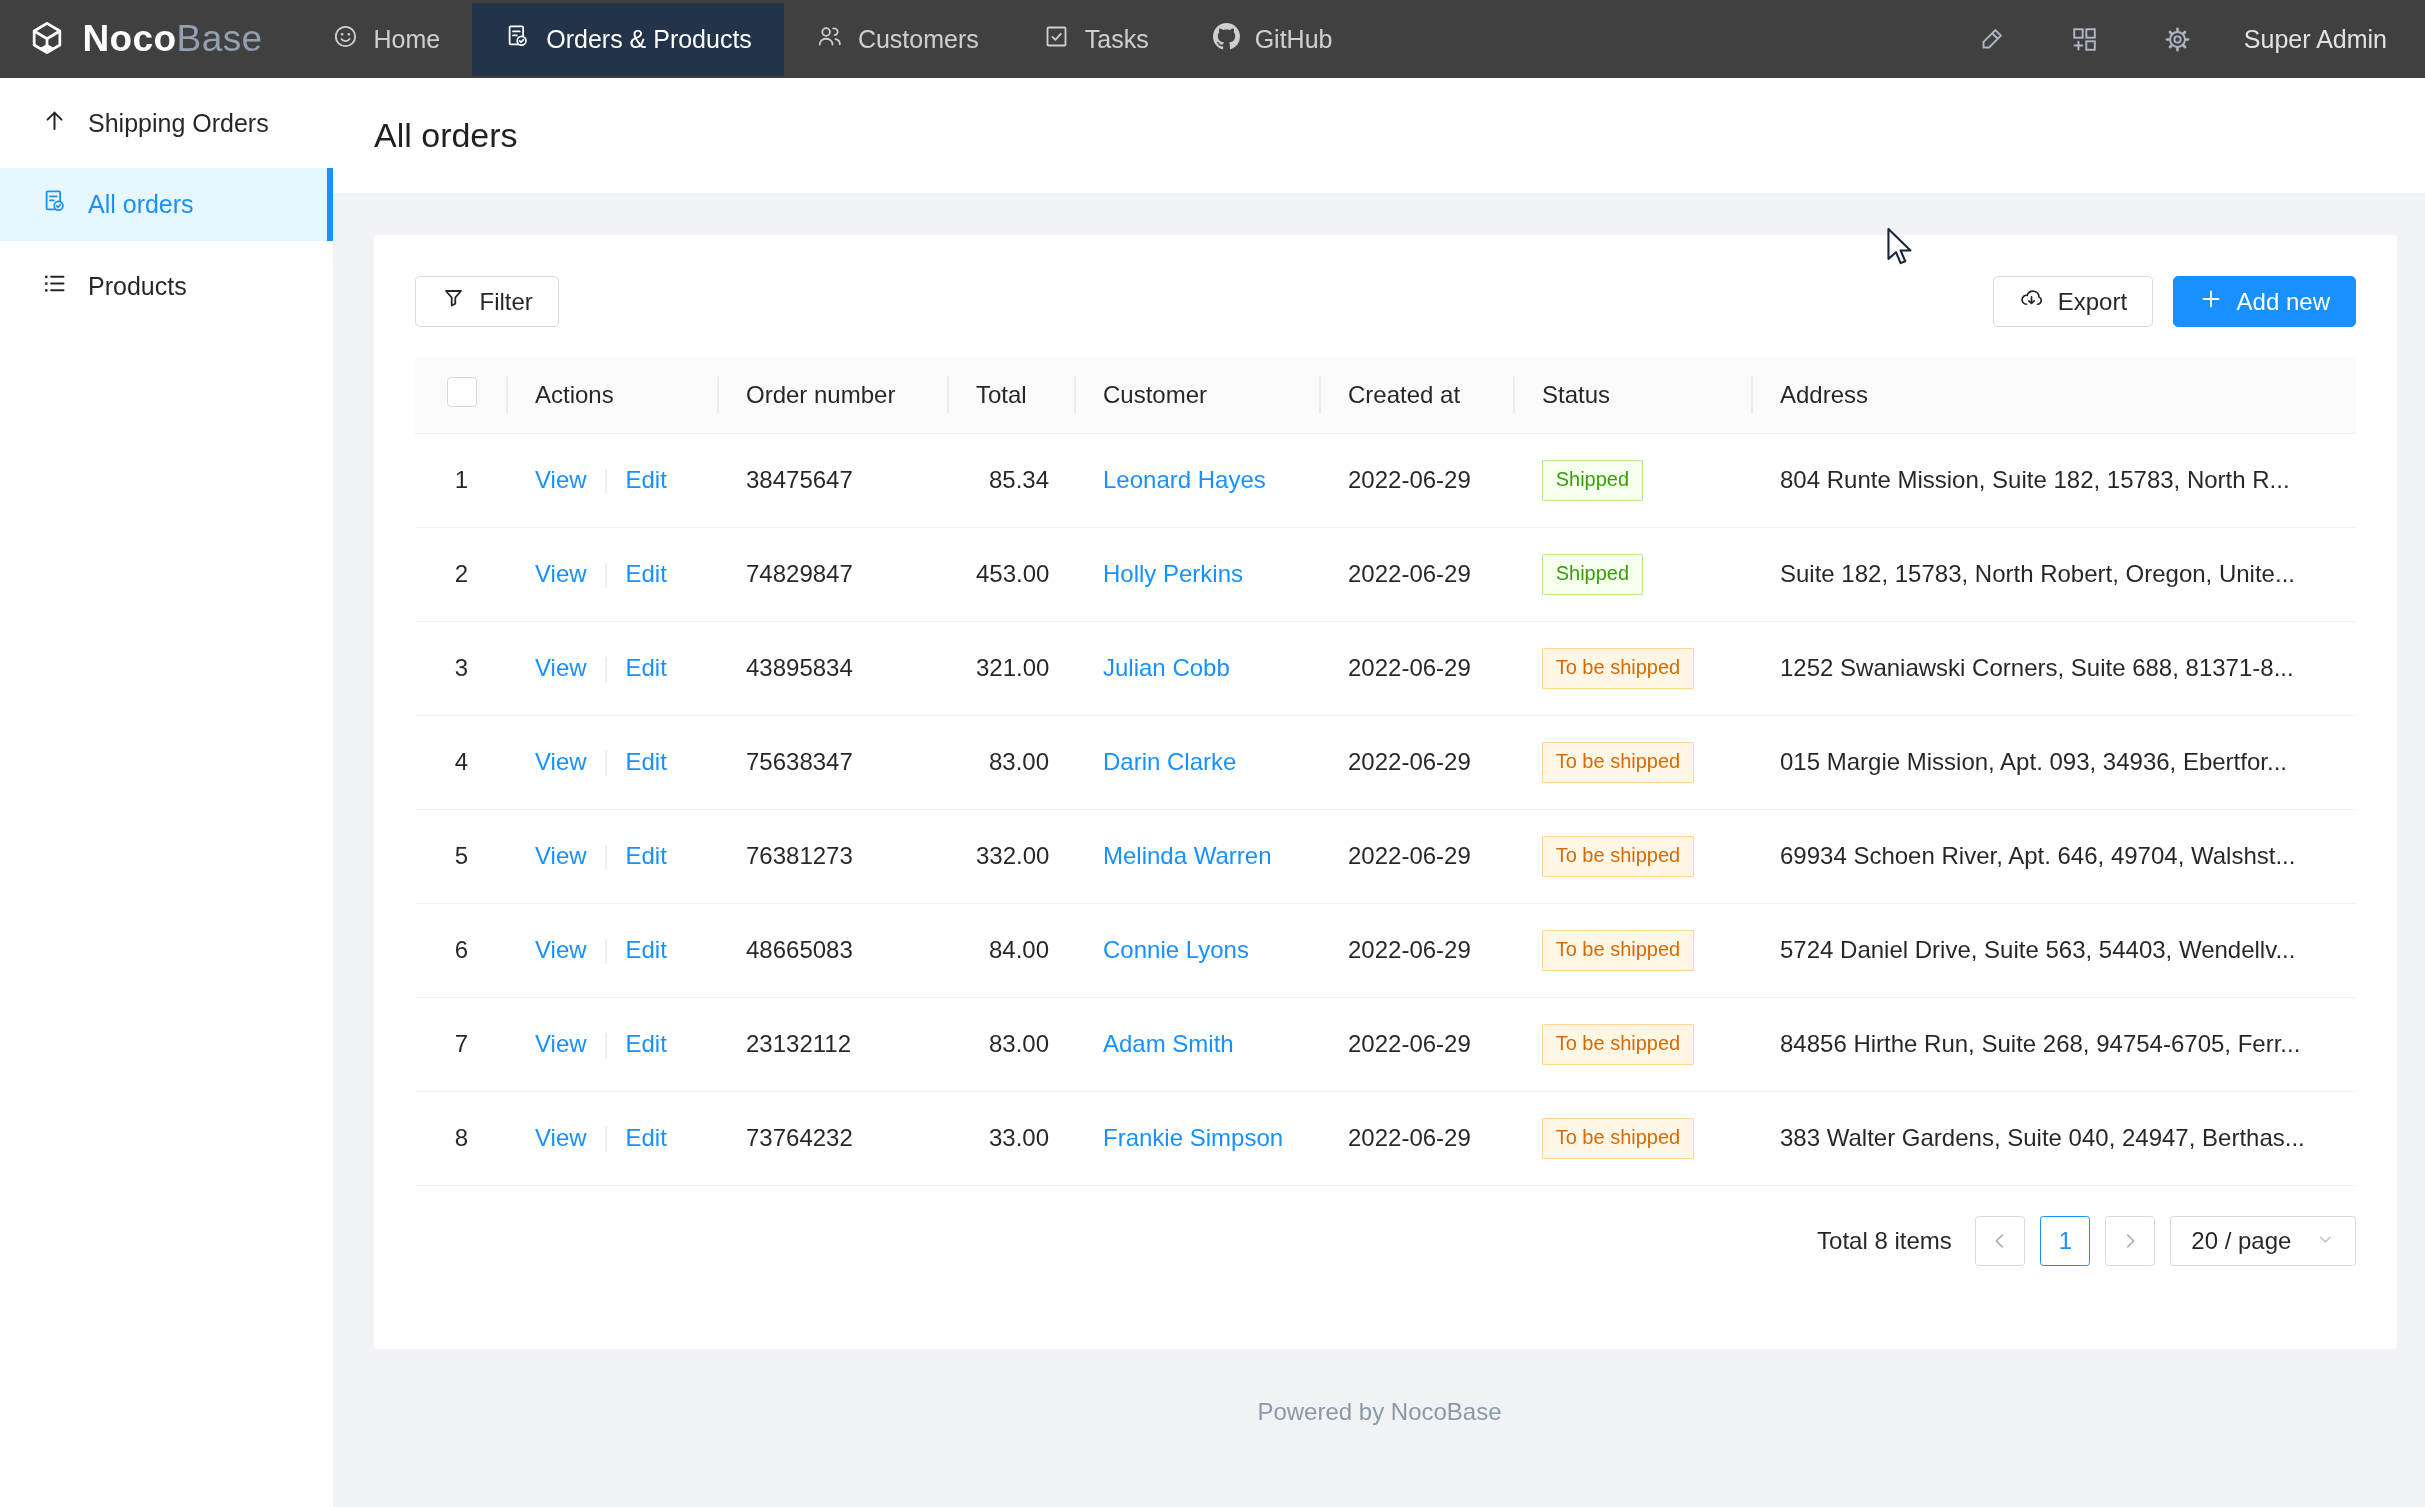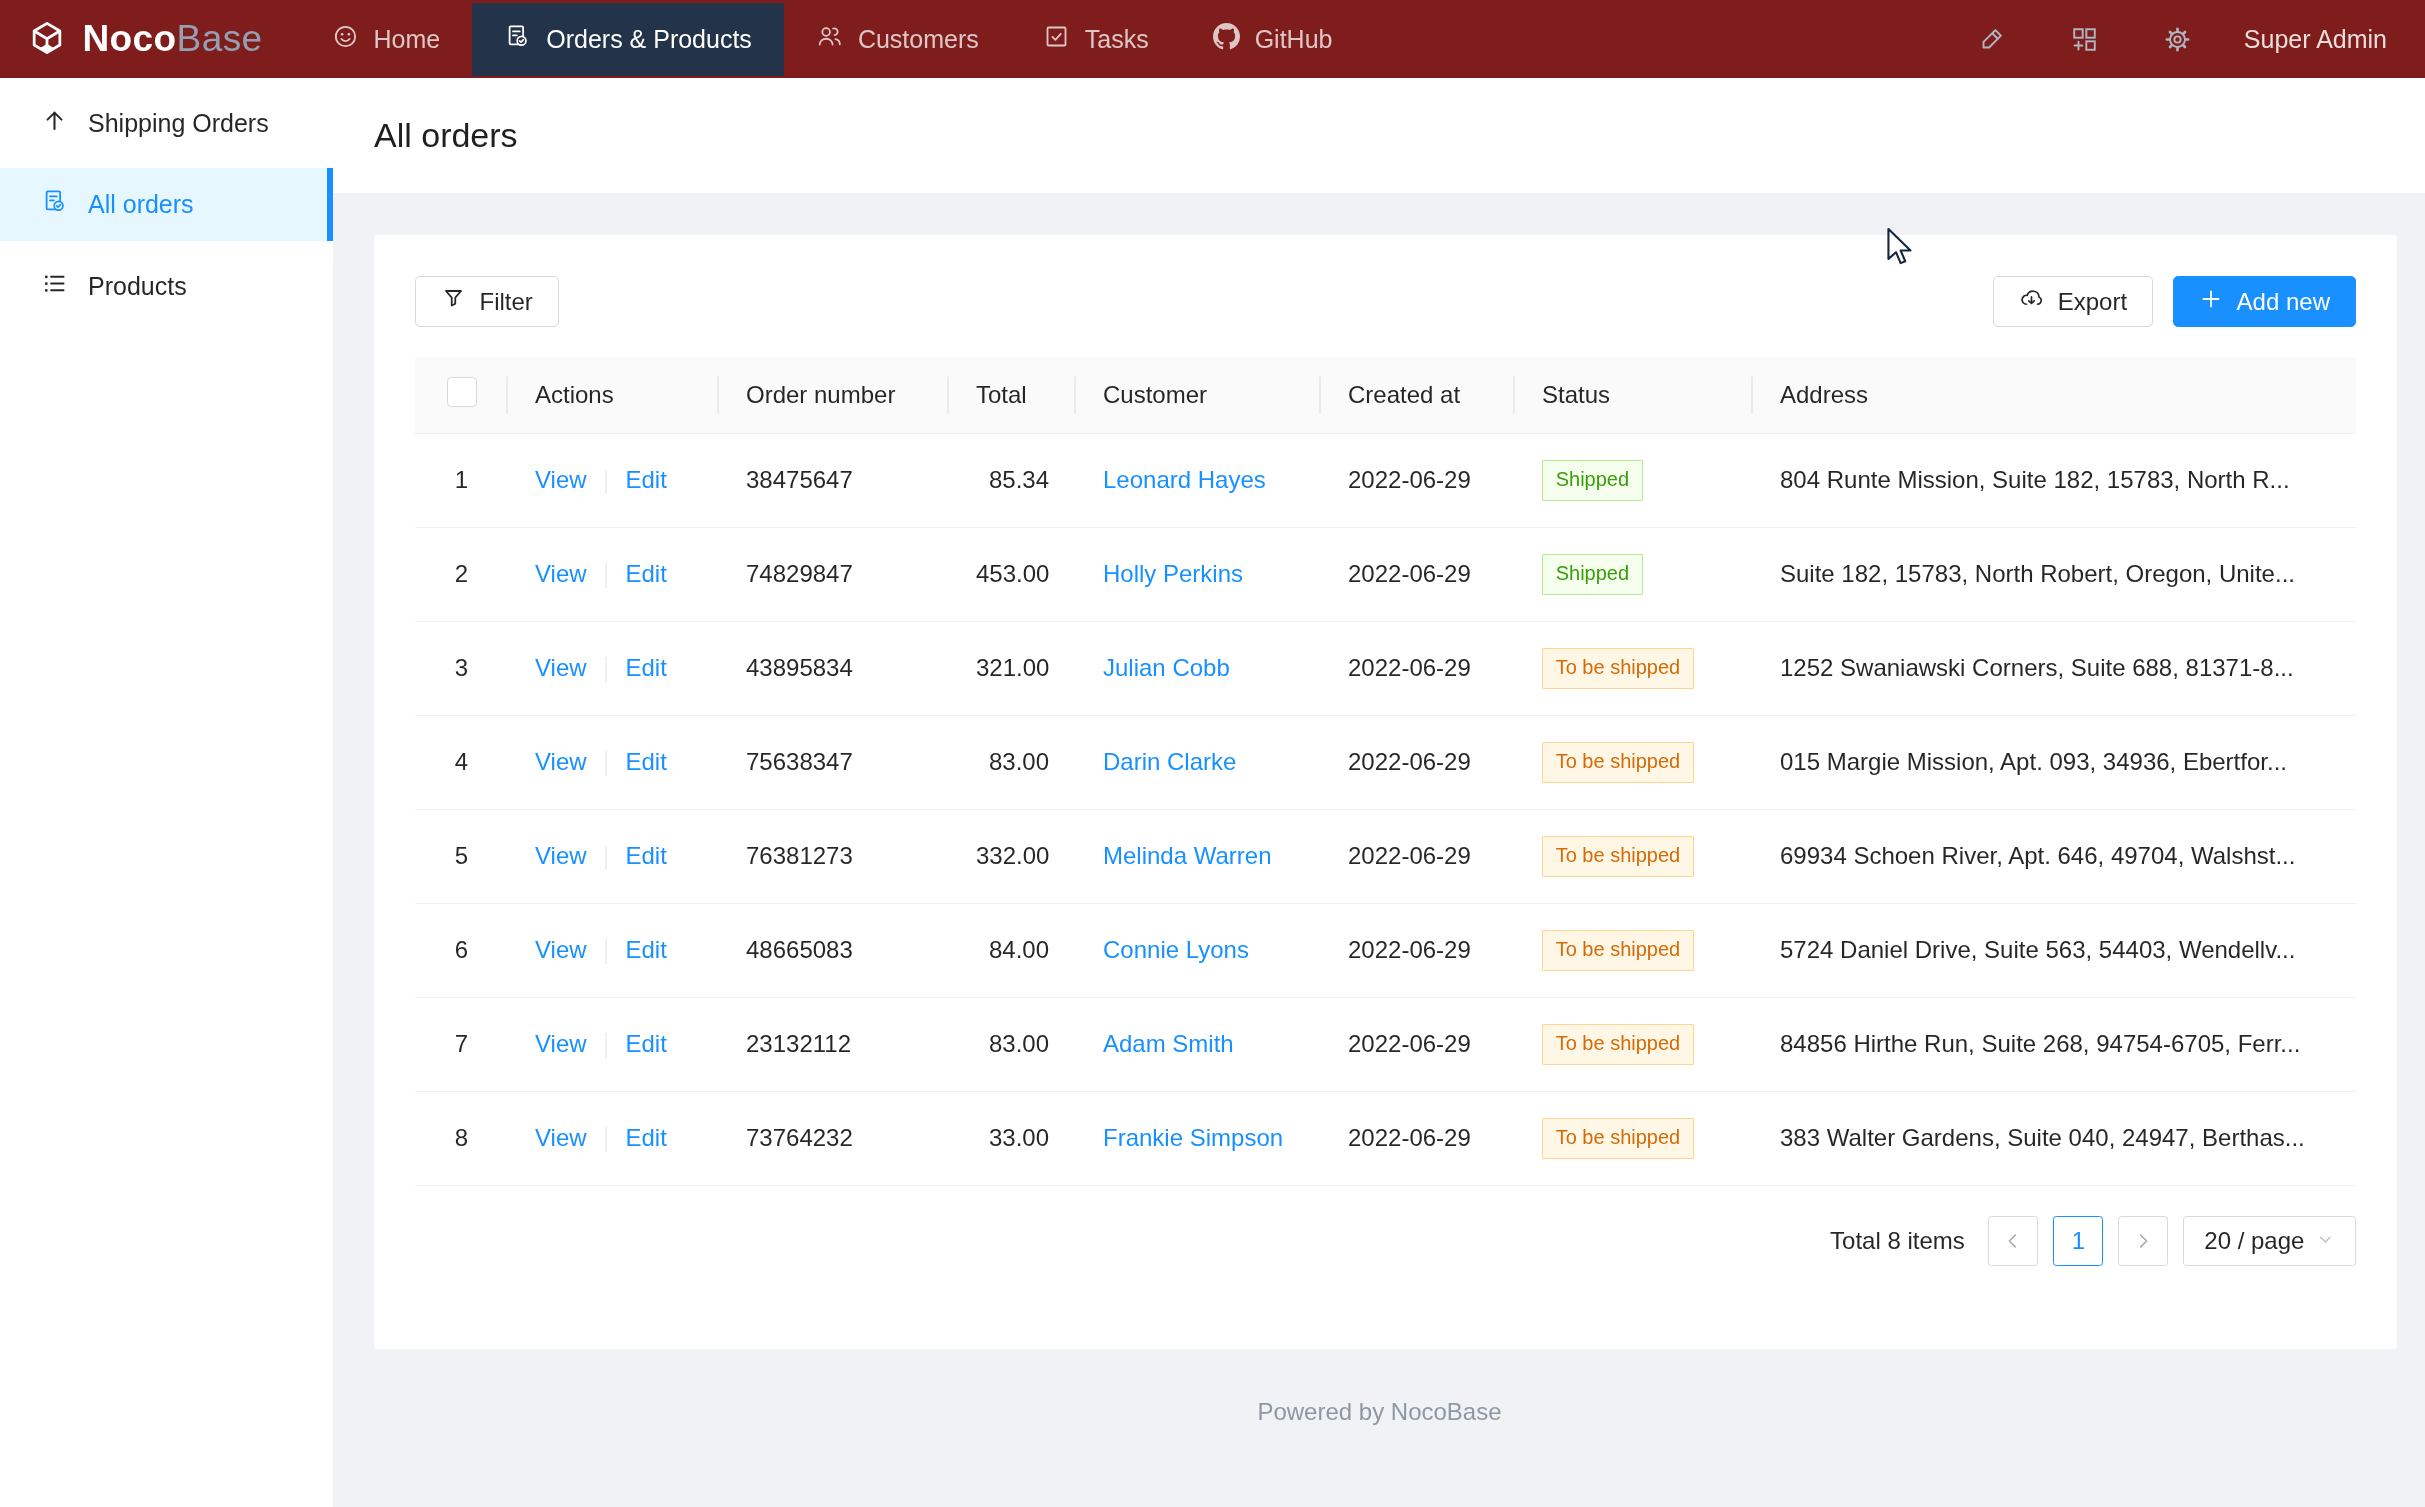--- a/index.html
+++ b/index.html
@@ -3,21 +3,21 @@
 <meta charset="utf-8">
 <style>
   html,body{margin:0;padding:0;}
   body{
     width:2426px;height:1508px;overflow:hidden;position:relative;
     font-family:"Liberation Sans", sans-serif;
     background:#f0f2f5;
     -webkit-font-smoothing:antialiased;
   }
   
-  .topnav{height:78px;background:#7f1d1d;display:flex;align-items:center;color:rgba(255,255,255,.78);}
+  .topnav{height:78px;background:#404040;display:flex;align-items:center;color:rgba(255,255,255,.78);}
   .logo{display:flex;align-items:center;gap:13.5px;padding:0 37px 0 25px;cursor:pointer;}
   .logo-text{font-size:37px;letter-spacing:0.4px;white-space:nowrap;}
   .logo-bold{color:#ffffff;font-weight:700;}
   .logo-light{color:#94a0b1;font-weight:300;}
   .nav-menu{display:flex;align-items:stretch;height:73px;}
   .nav-item{display:flex;align-items:center;gap:15px;padding:0 32px;font-size:25px;cursor:pointer;color:rgba(255,255,255,.75);}
   .nav-item svg{flex:0 0 auto;}
   .nav-item.active{background:#22334a;color:#ffffff;}
   .nav-spacer{flex:1;}
   .nav-right{display:flex;align-items:center;}
@@ -55,21 +55,21 @@
   .action-divider{display:inline-block;width:1.7px;height:25px;background:#f0f0f0;margin:0 18.6px;vertical-align:middle;}
   .checkbox{width:28px;height:28px;border:1.7px solid #d9d9d9;border-radius:4.2px;background:#fff;display:inline-block;cursor:pointer;}
   .tag{display:inline-block;height:39px;line-height:37px;padding:0 12.7px;font-size:20px;border:1.7px solid;border-radius:1px;background:#fff;}
   
   .pagination{display:flex;justify-content:flex-end;align-items:center;gap:15px;margin-top:30px;
     font-size:24px;color:rgba(0,0,0,.85);}
   .pg-total{margin-right:8.5px;}
   .pg-btn{width:50px;height:50px;border:1.7px solid #d9d9d9;border-radius:3.4px;display:flex;align-items:center;
     justify-content:center;background:#fff;cursor:pointer;box-sizing:border-box;color:#b3a9ad;}
   .pg-current{border-color:#1890ff;color:#1890ff;font-weight:500;font-size:24px;}
-  .pg-size{height:50px;border:1.7px solid #d9d9d9;border-radius:3.4px;display:flex;align-items:center;gap:12px;
+  .pg-size{height:50px;border:1.7px solid #d9d9d9;border-radius:3.4px;display:flex;align-items:center;gap:25px;
     padding:0 20px;background:#fff;cursor:pointer;box-sizing:border-box;color:rgba(0,0,0,.85);}
   .pg-size svg{color:#bfbfbf;}
   
   .footer{text-align:center;color:#8c99a5;font-size:24px;padding:49px 0 34px;}
   
   .cursor{position:absolute;left:1883px;top:227px;pointer-events:none;}
 </style>
 </head>
 <body>
 

